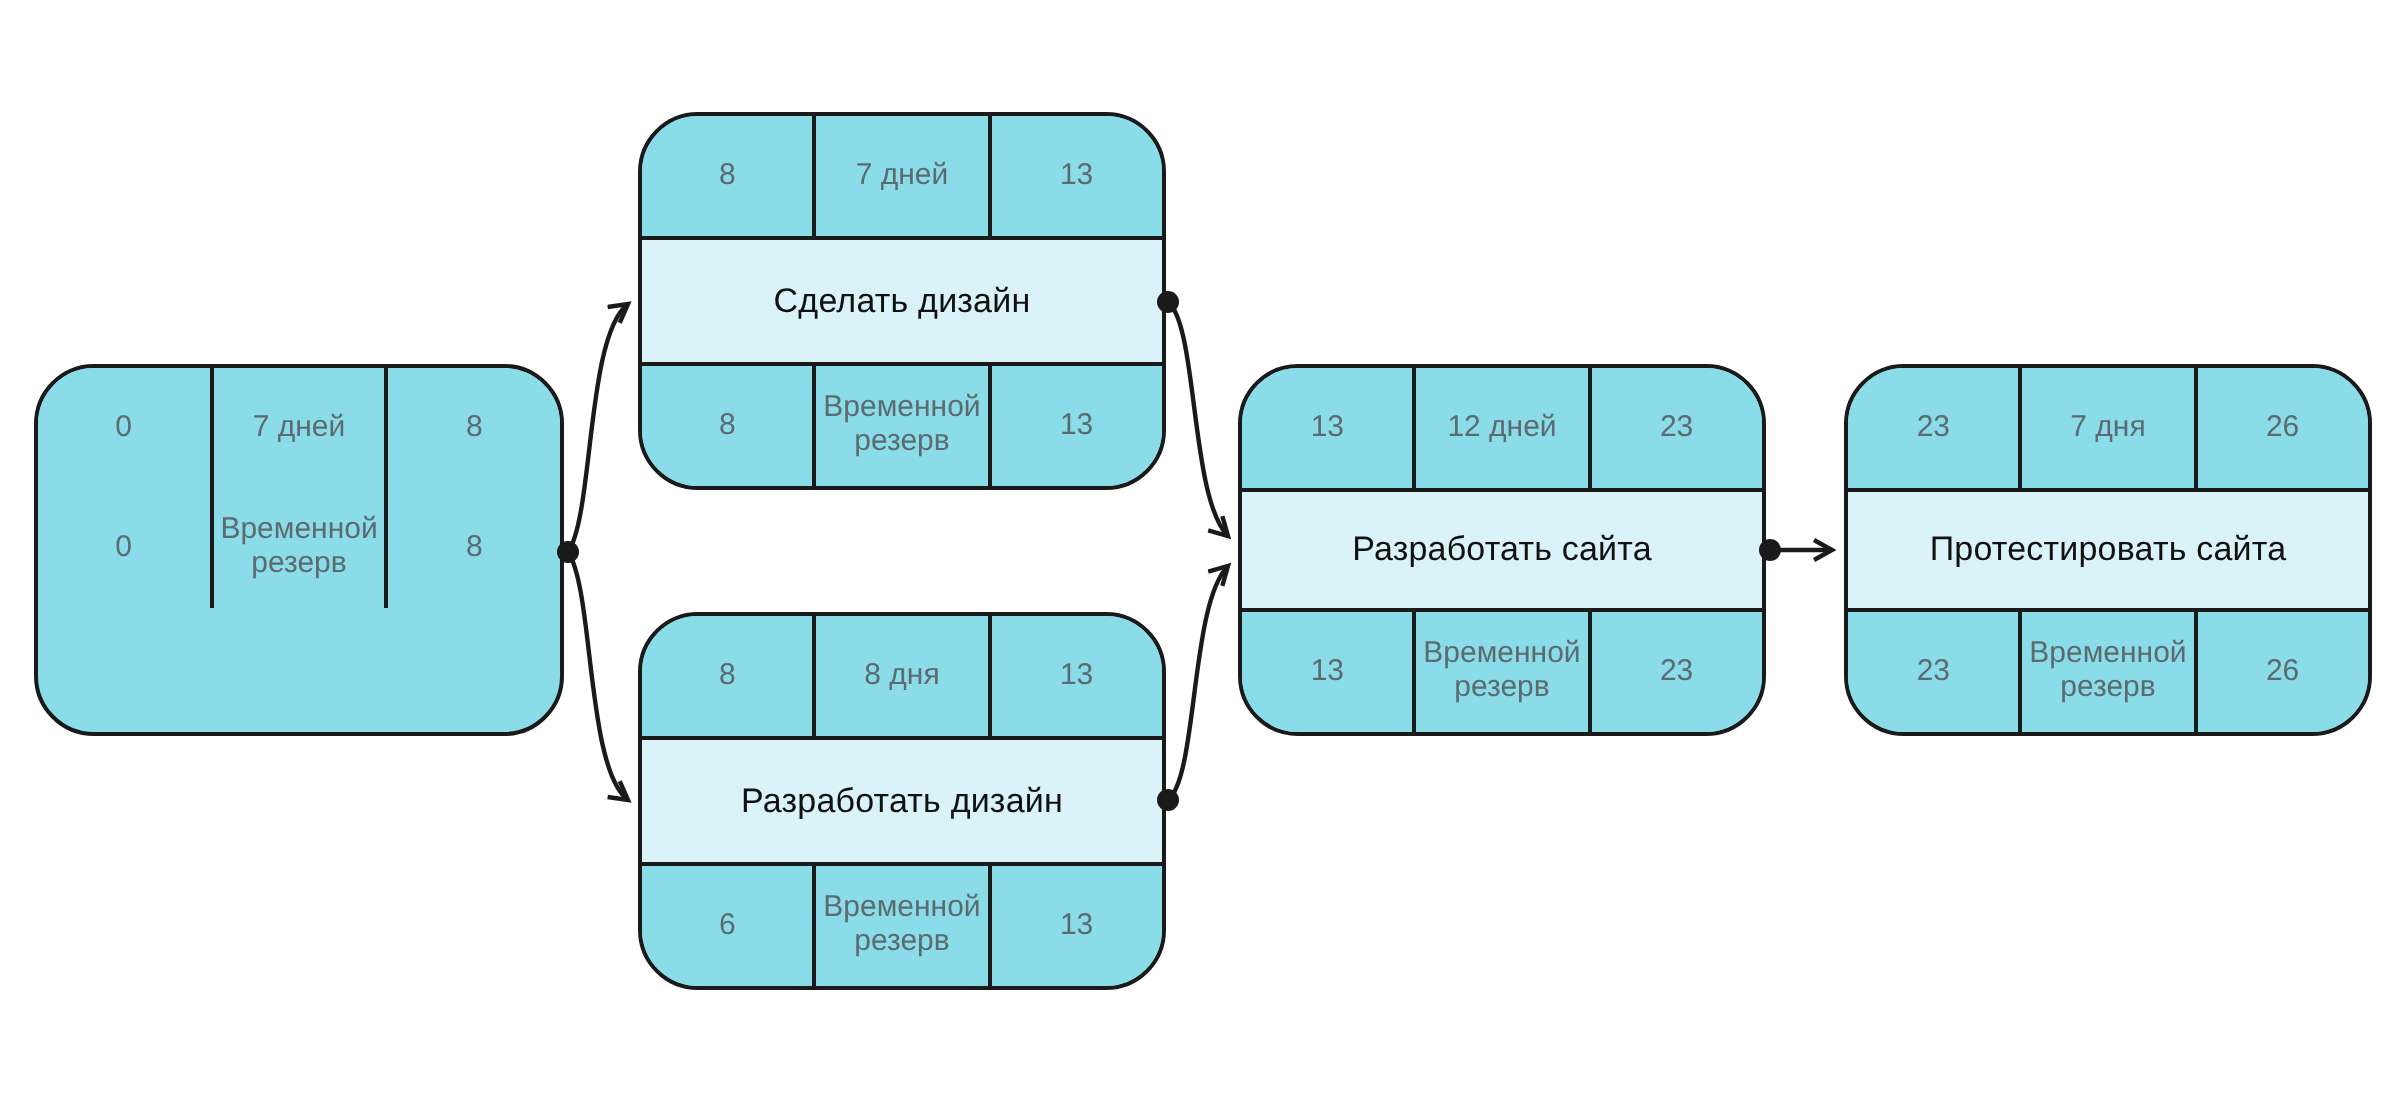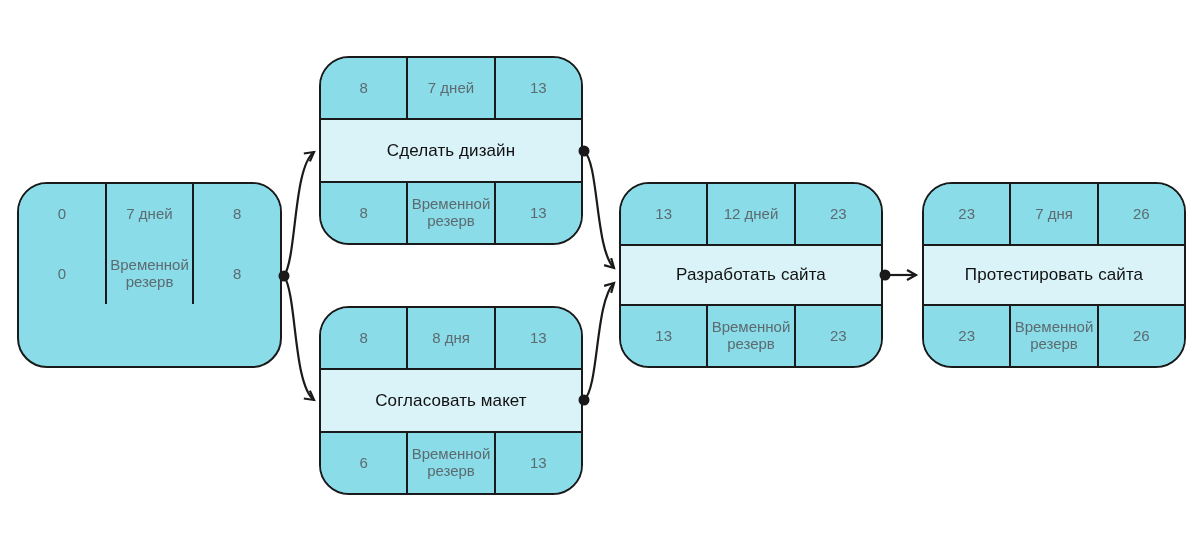--- a/index.html
+++ b/index.html
@@ -109,21 +109,21 @@
       <div class="cell">13</div>
     </div>
   </div>
 
   <div class="node n3">
     <div class="row">
       <div class="cell">8</div>
       <div class="cell">8 дня</div>
       <div class="cell">13</div>
     </div>
-    <div class="band">Согласовать макет</div>
+    <div class="band">Разработать дизайн</div>
     <div class="row">
       <div class="cell">6</div>
       <div class="cell">Временной резерв</div>
       <div class="cell">13</div>
     </div>
   </div>
 
   <div class="node n4">
     <div class="row">
       <div class="cell">13</div>

